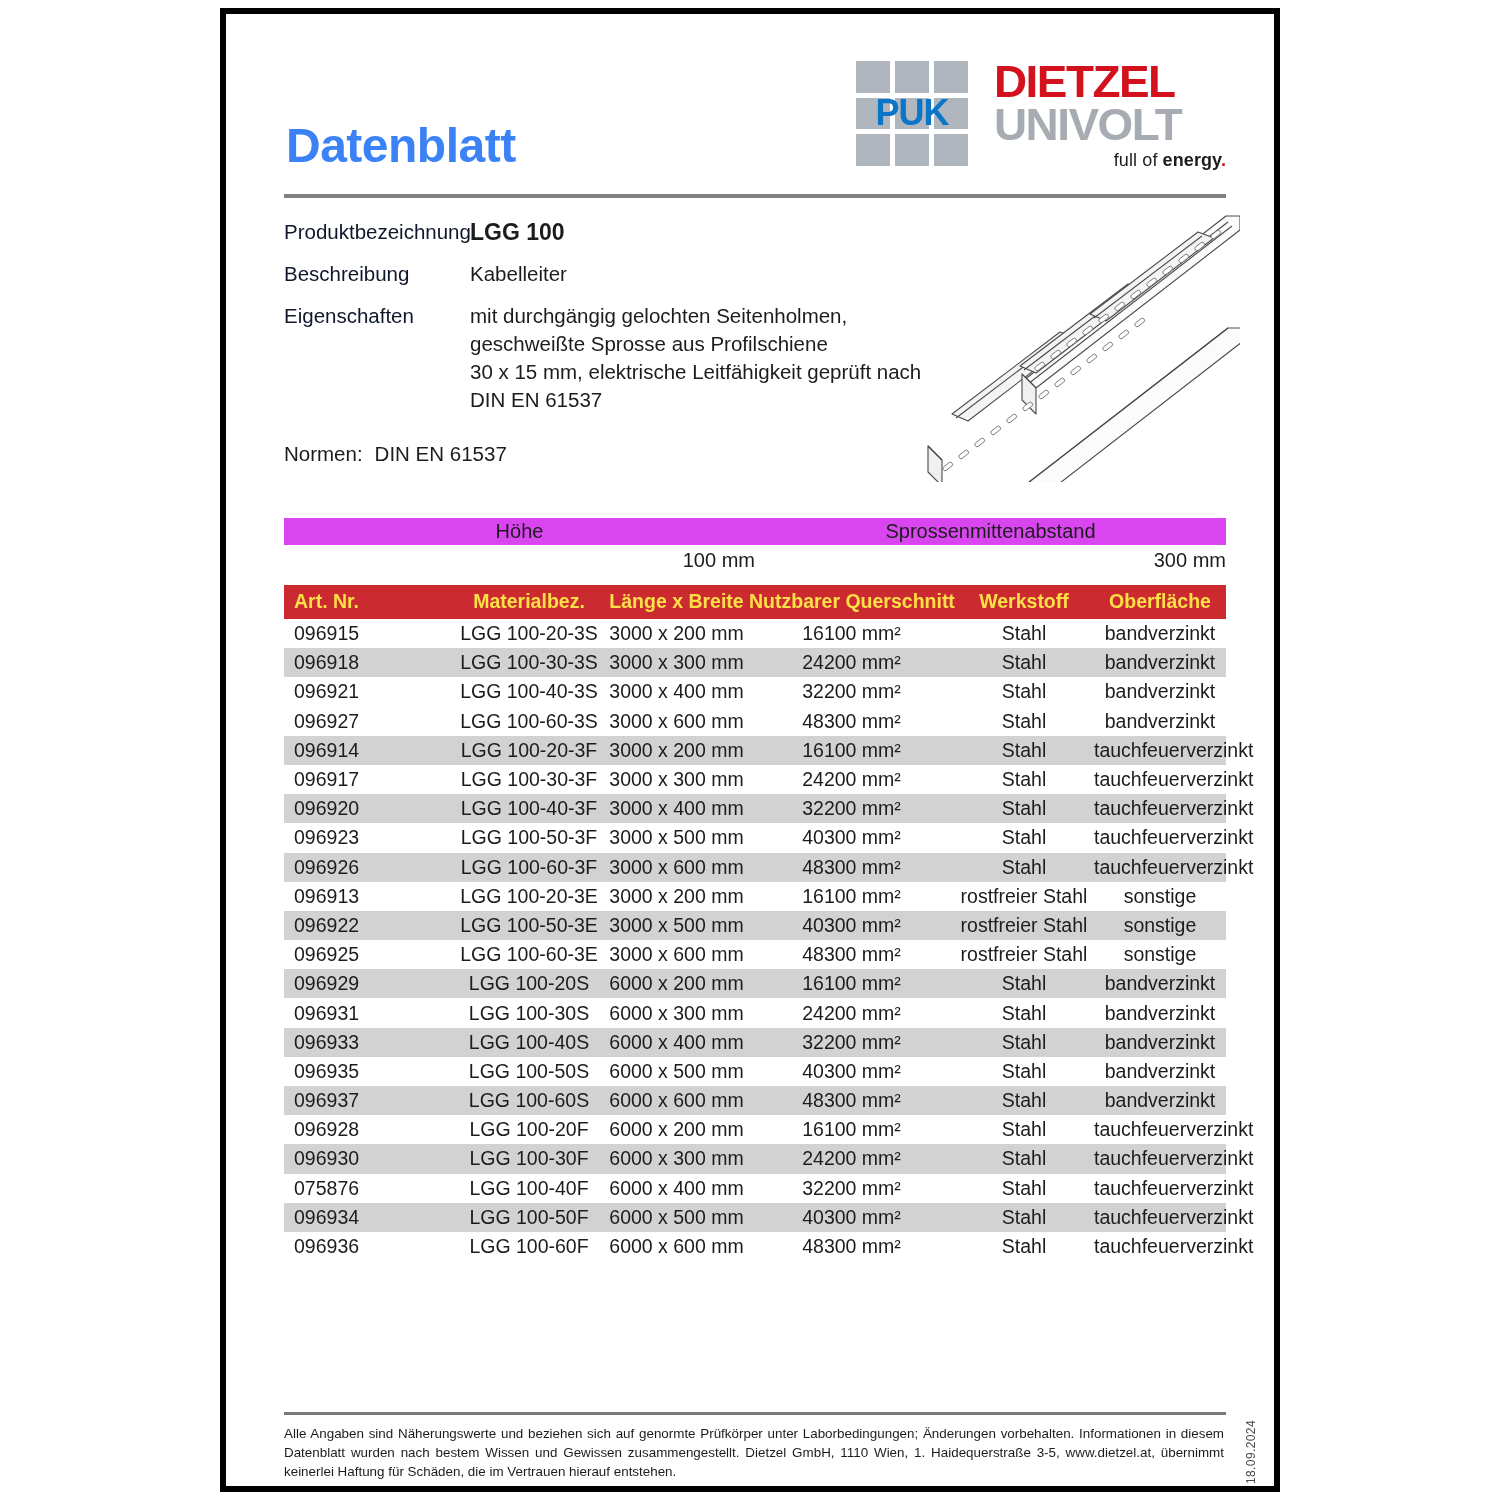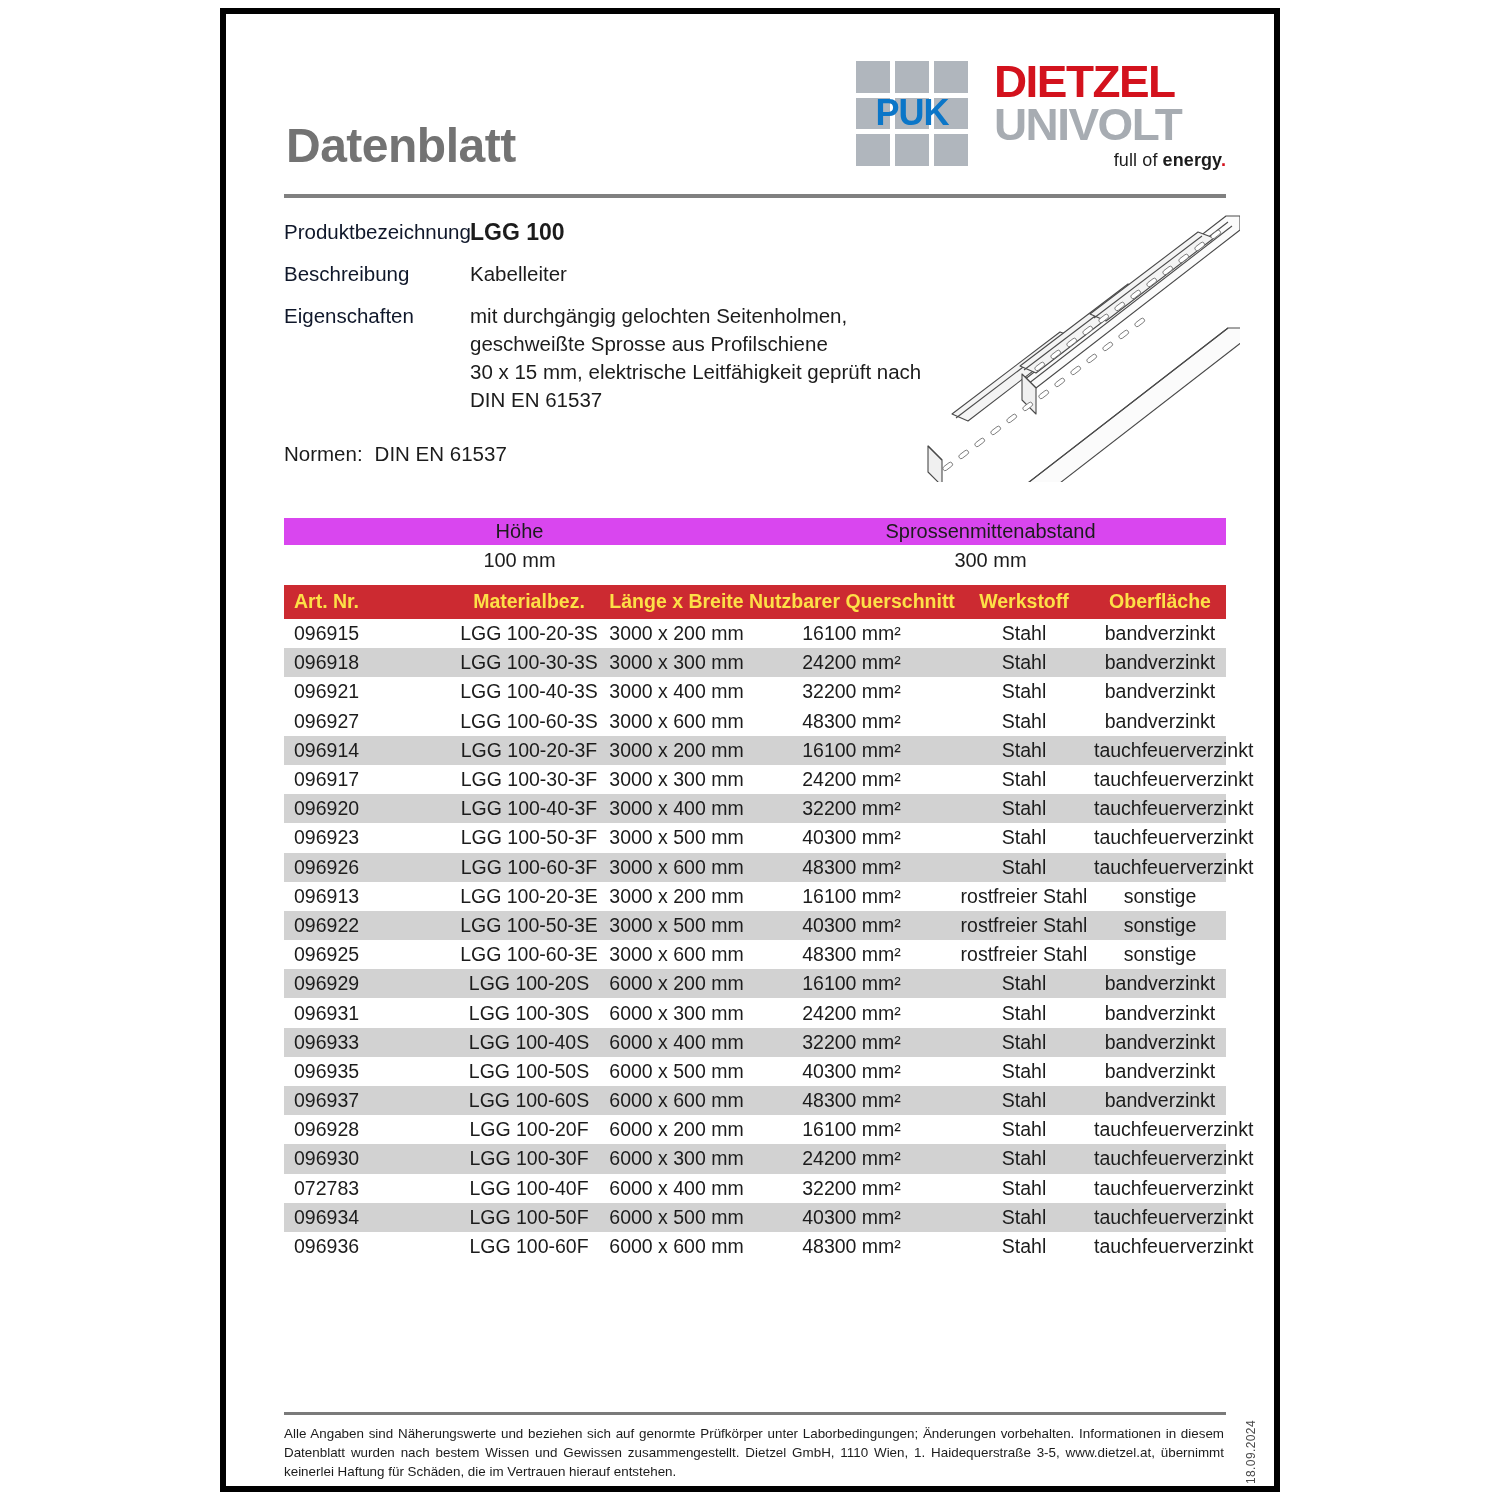--- a/index.html
+++ b/index.html
@@ -47,21 +47,21 @@
     position: relative;
     height: 182px;
   }
   .doc-title {
     position: absolute;
     left: 2px;
     top: 108px;
     font-size: 48px;
     font-weight: bold;
     letter-spacing: -0.5px;
-    color: #737373;
+    color: #3b82f6;
     line-height: 1;
   }
   .title-rule {
     position: absolute;
     left: 0;
     top: 180px;
     width: 942px;
     height: 4px;
     background: #808080;
   }
@@ -196,21 +196,21 @@
     font-size: 20px;
     line-height: 27px;
     color: #1c1c1c;
   }
   .attr-values {
     display: flex;
     height: 31px;
   }
   .attr-values div {
     flex: 1 1 50%;
-    text-align: center;
+    text-align: right;
     font-size: 20px;
     line-height: 31px;
     color: #1c1c1c;
   }
 
   table.spec-table {
     border-collapse: collapse;
     width: 942px;
     margin-top: 9px;
     table-layout: fixed;
@@ -578,21 +578,21 @@
             </tr>
             <tr class="even">
               <td class="col-art">096930</td>
               <td>LGG 100-30F</td>
               <td>6000 x 300 mm</td>
               <td>24200 mm²</td>
               <td>Stahl</td>
               <td>tauchfeuerverzinkt</td>
             </tr>
             <tr class="odd">
-              <td class="col-art">072783</td>
+              <td class="col-art">075876</td>
               <td>LGG 100-40F</td>
               <td>6000 x 400 mm</td>
               <td>32200 mm²</td>
               <td>Stahl</td>
               <td>tauchfeuerverzinkt</td>
             </tr>
             <tr class="even">
               <td class="col-art">096934</td>
               <td>LGG 100-50F</td>
               <td>6000 x 500 mm</td>

